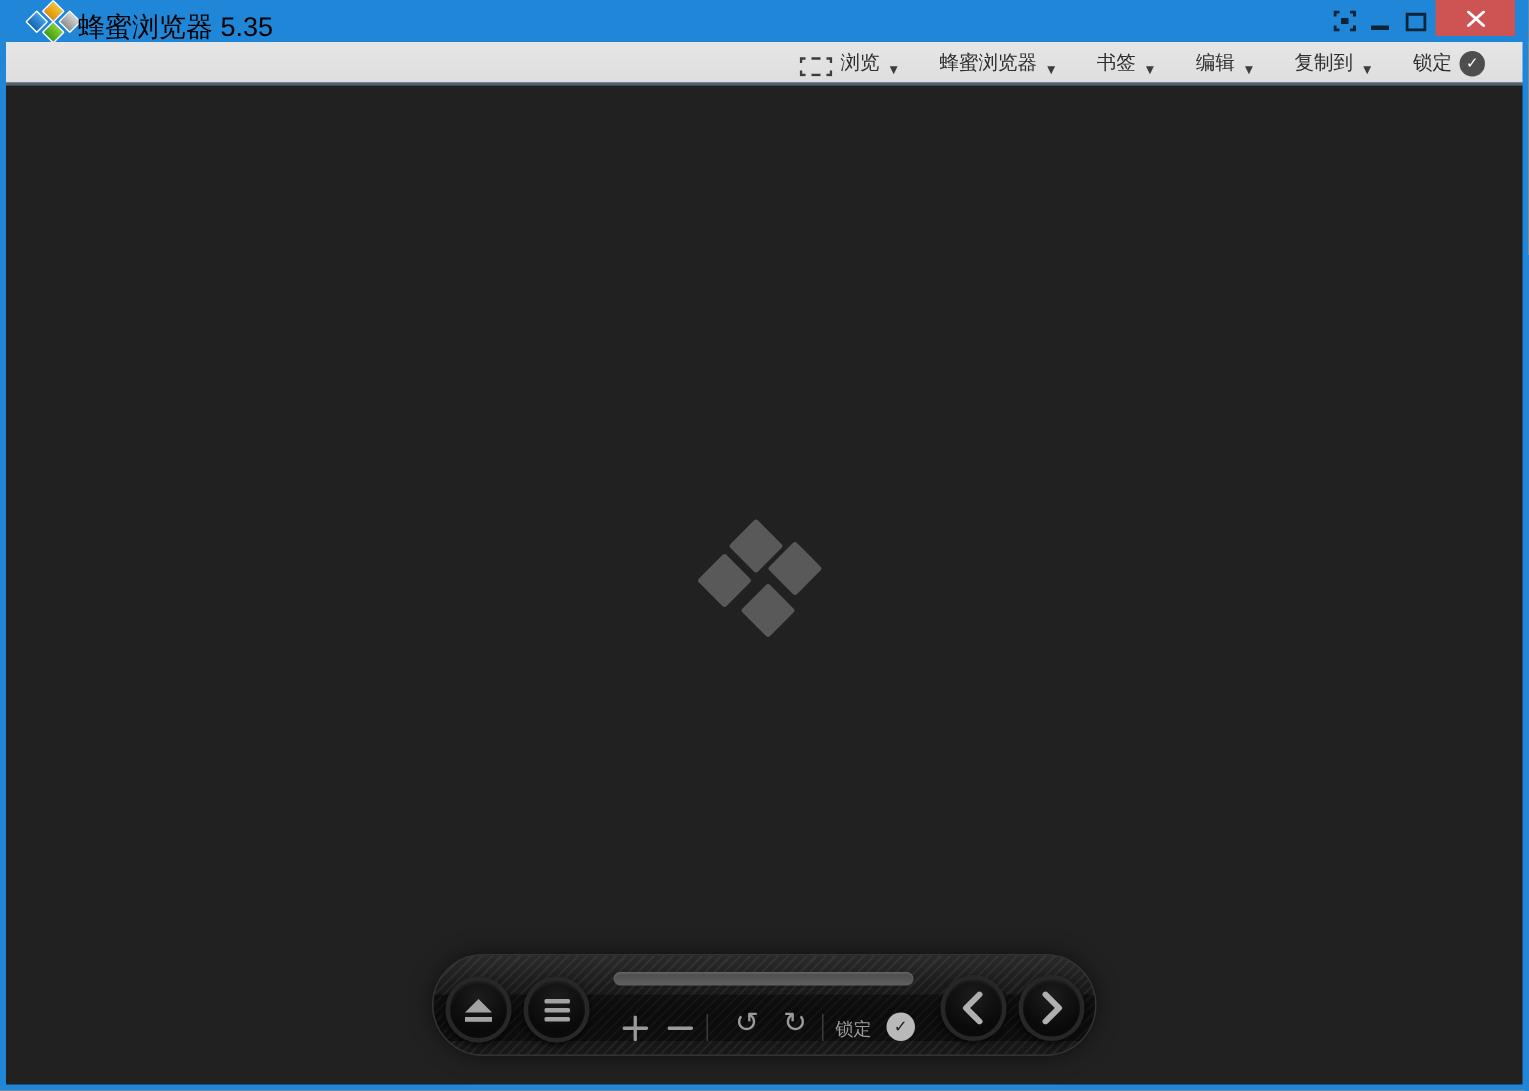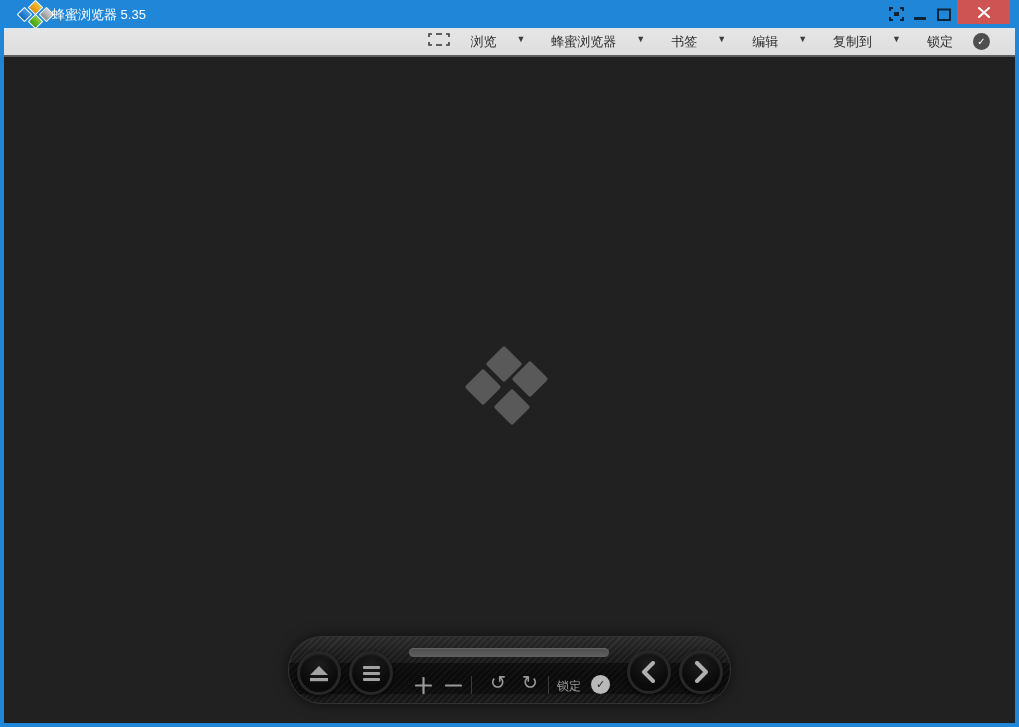--- a/index.html
+++ b/index.html
@@ -10,35 +10,35 @@
   
   .titlebar { position:absolute; left:0; top:0; width:1019px; height:28px;
     background:#1f86d8; display:flex; align-items:center; }
   .app-logo { position:absolute; left:13px; top:0; width:34px; height:28px; }
   .app-logo .dm { position:absolute; width:11px; height:11px; transform:rotate(45deg);
     border:1px solid #fff; border-radius:1px; }
   .dm-left   { left:6px;  top:9px;  background:linear-gradient(180deg,#45a0e9,#1565b5); }
   .dm-top    { left:17px; top:2px;  background:linear-gradient(180deg,#f6c42e,#e08d0f); }
   .dm-right  { left:28px; top:9px;  background:linear-gradient(180deg,#d4d4d4,#8f8f8f); }
   .dm-bottom { left:17px; top:16px; background:linear-gradient(180deg,#87d032,#429d11); }
-  .title-text { position:absolute; left:52px; top:6px; color:#ffffff; font-size:13px; }
+  .title-text { position:absolute; left:52px; top:6px; color:#000000; font-size:18px; }
 
   .win-btn { position:absolute; display:flex; align-items:center; justify-content:center; }
   .btn-fullscreen { left:885px; top:3px; width:22px; height:22px; }
   .btn-min { left:910px; top:3px; width:20px; height:22px; }
   .btn-max { left:934px; top:3px; width:20px; height:22px; }
   .btn-close { right:9px; top:0; width:53px; height:24px; background:#cd5452; }
 
   
   .toolbar { position:absolute; left:4px; top:28px; width:1011px; height:29px;
     background:linear-gradient(180deg,#e6e6e6,#dedede);
     border-bottom:2px solid #5e5e5e;
     display:flex; align-items:center; justify-content:flex-end;
     padding-right:25px; gap:26px; }
-  .tb-item { display:flex; align-items:flex-start; gap:20px; color:#2e2e2e; font-size:13px;
+  .tb-item { display:flex; align-items:flex-end; gap:5px; color:#2e2e2e; font-size:13px;
     cursor:default; }
   .tb-caret { font-size:9px; color:#3d3d3d; padding-top:1px; }
   .tb-check { width:17px; height:17px; border-radius:50%; background:#4e4e4e;
     color:#ffffff; font-size:10px; font-weight:bold; display:flex;
     align-items:center; justify-content:center; }
 
   
   .content { position:absolute; left:4px; top:57px; width:1011px; height:666px;
     background:#212121; overflow:hidden; }
   .watermark .wdm { position:absolute; width:26px; height:26px; background:#595959;

